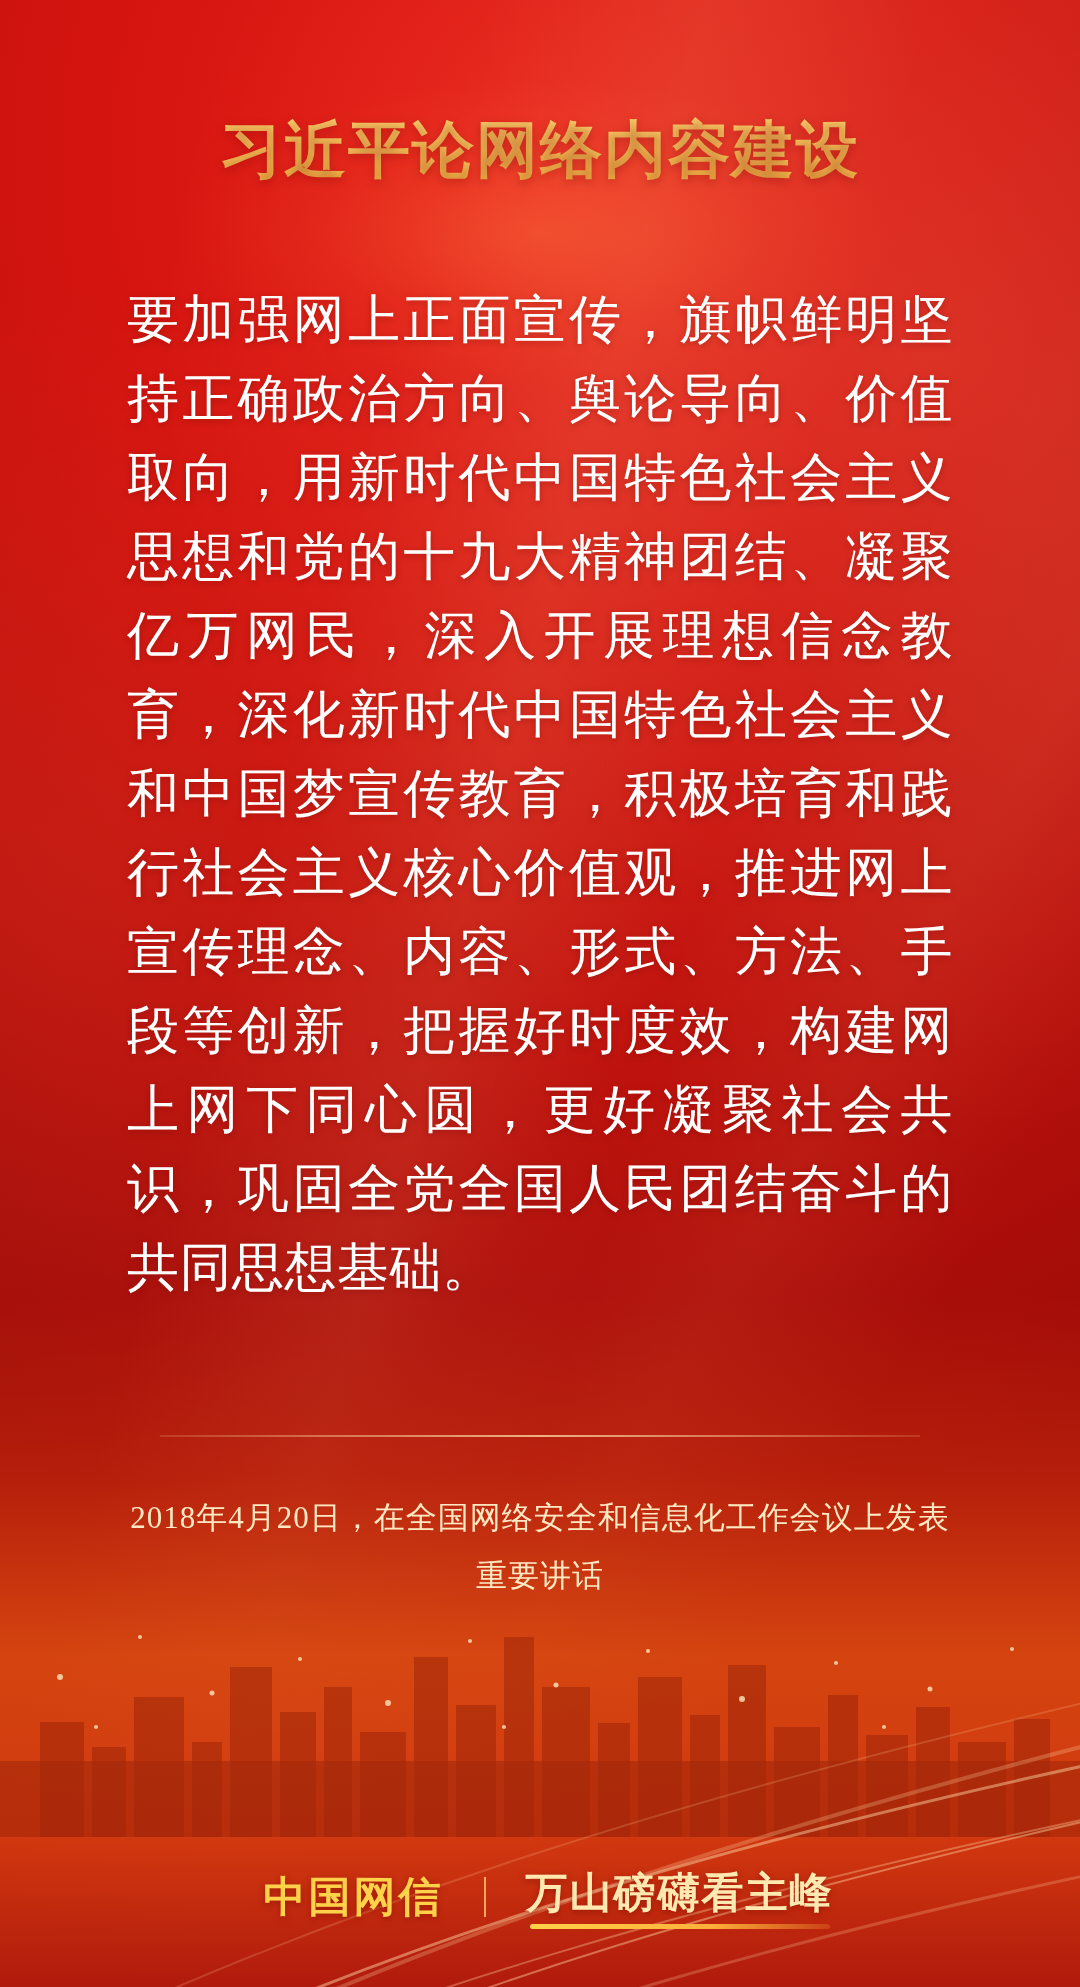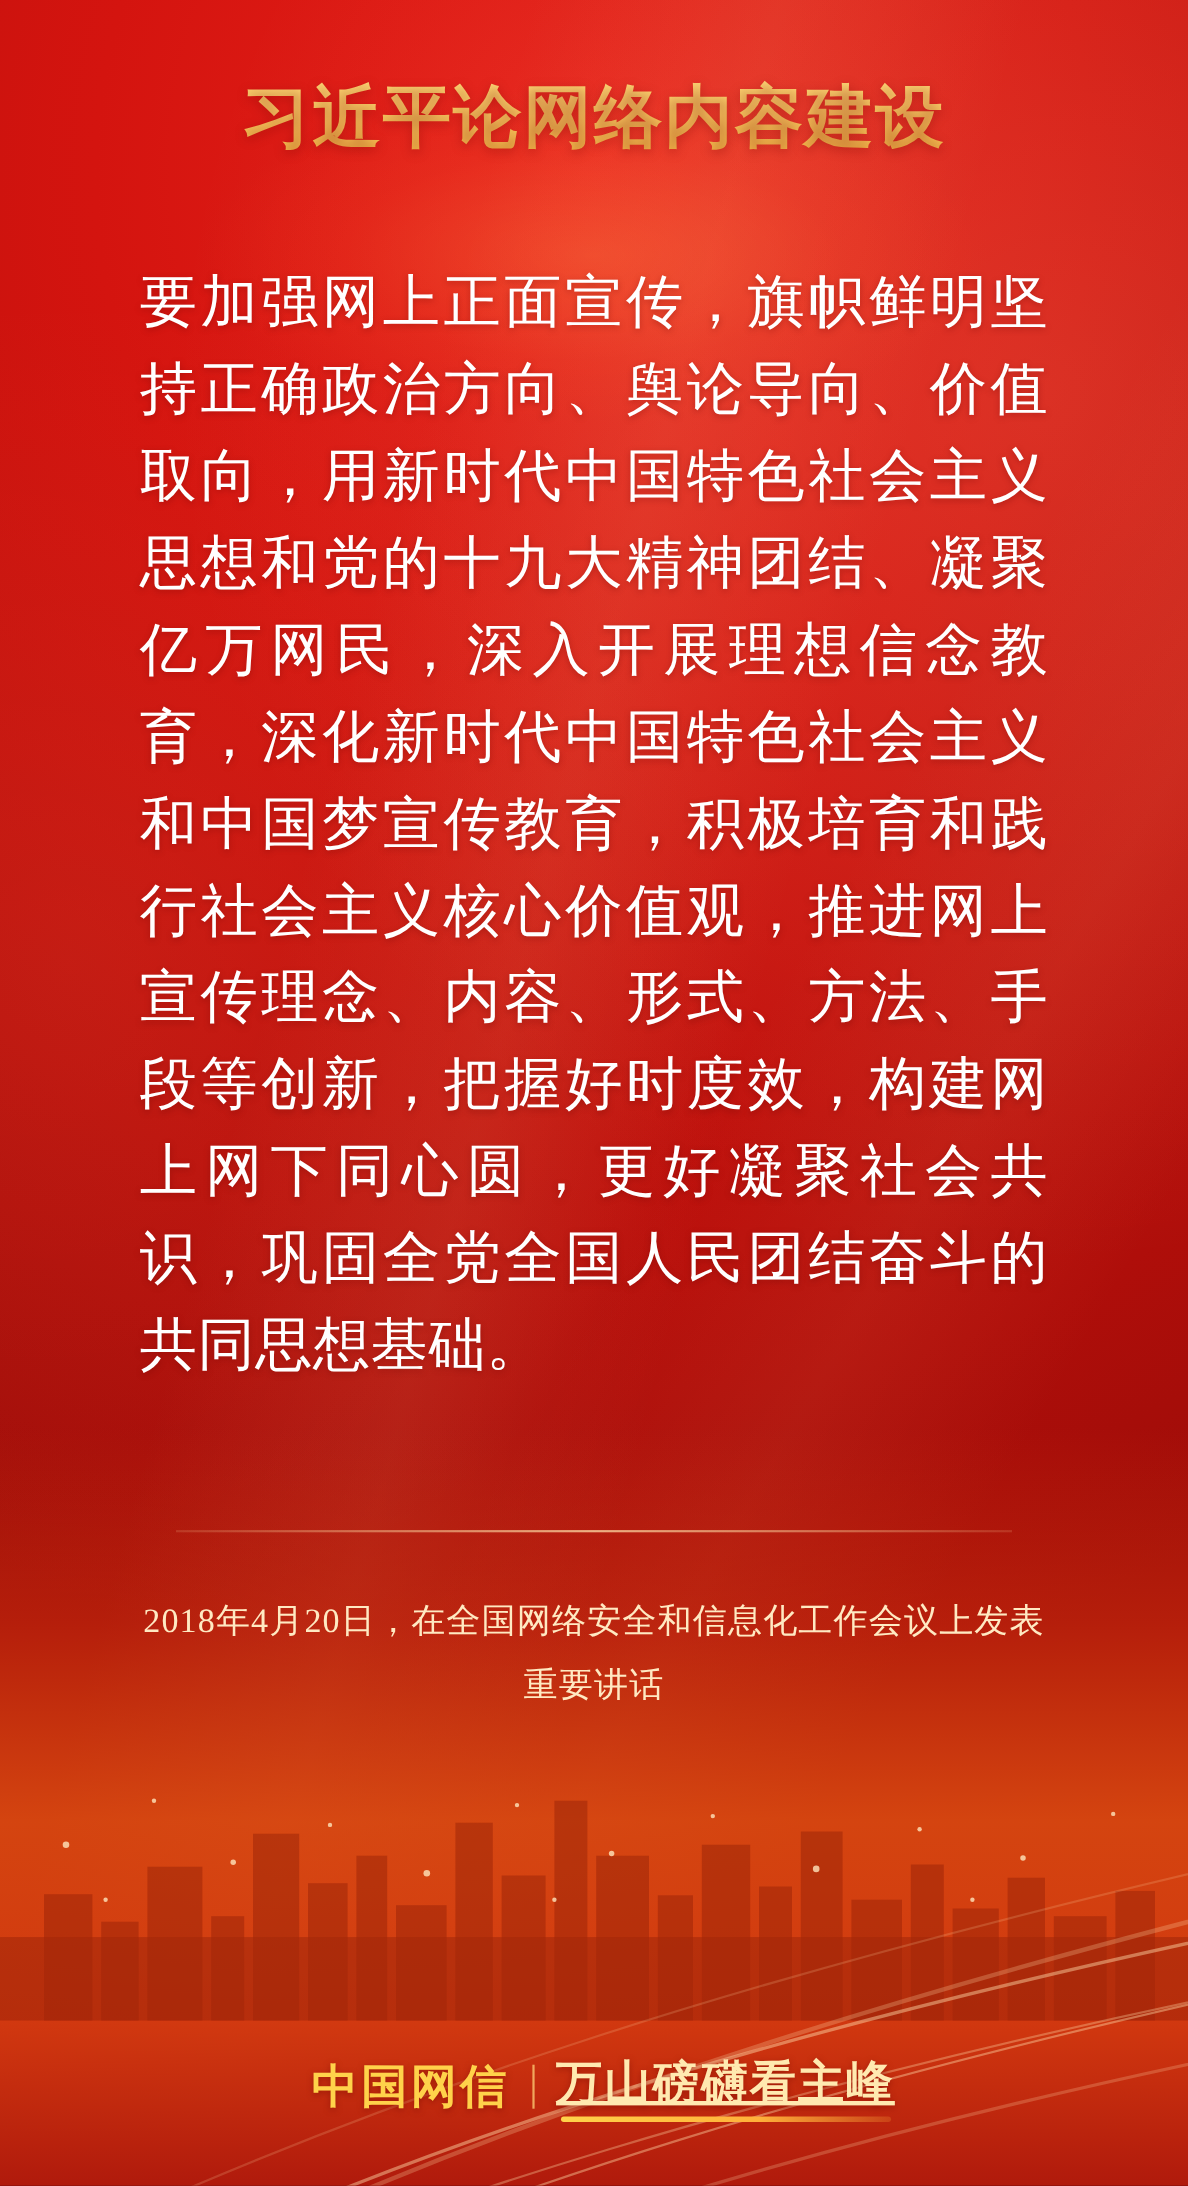--- a/index.html
+++ b/index.html
@@ -90,21 +90,21 @@
 
   .content {
     position: relative;
     z-index: 5;
     width: 100%;
     height: 100%;
   }
 
   .title {
     margin: 0;
-    padding-top: 64px;
+    padding-top: 108px;
     text-align: center;
     font-family: "DejaVu Sans", "Liberation Sans", sans-serif;
     font-weight: bold;
     font-size: 62px;
     letter-spacing: 2px;
     color: #ffe08a;
     background: linear-gradient(to bottom, #fff4c4 0%, #ffd977 48%, #f3b544 100%);
     -webkit-background-clip: text;
     background-clip: text;
     -webkit-text-fill-color: transparent;
@@ -144,21 +144,21 @@
   }
 
   .footer {
     position: absolute;
     left: 0;
     right: 0;
     bottom: 58px;
     display: flex;
     align-items: center;
     justify-content: center;
-    gap: 20px;
+    gap: 40px;
     padding-left: 17px;
   }
   .footer-brand {
     font-family: "DejaVu Sans", "Liberation Sans", sans-serif;
     font-weight: bold;
     font-size: 42px;
     letter-spacing: 3px;
     color: #ffd24a;
     text-shadow: 0 2px 6px rgba(120,10,0,0.5);
   }
@@ -169,21 +169,20 @@
   }
   .footer-slogan {
     font-family: "DejaVu Sans", "Liberation Sans", sans-serif;
     font-weight: bold;
     font-size: 42px;
     letter-spacing: 2px;
     color: #ffe9b0;
     text-shadow: 0 2px 6px rgba(120,10,0,0.5);
     position: relative;
     padding-bottom: 8px;
-    text-decoration: underline;
   }
   .footer-slogan::after {
     content: "";
     position: absolute;
     left: 4px;
     right: 4px;
     bottom: 0;
     height: 5px;
     background: linear-gradient(to right, #ffd24a, #ffb03a 60%, rgba(255,176,58,0.2));
     border-radius: 3px;

